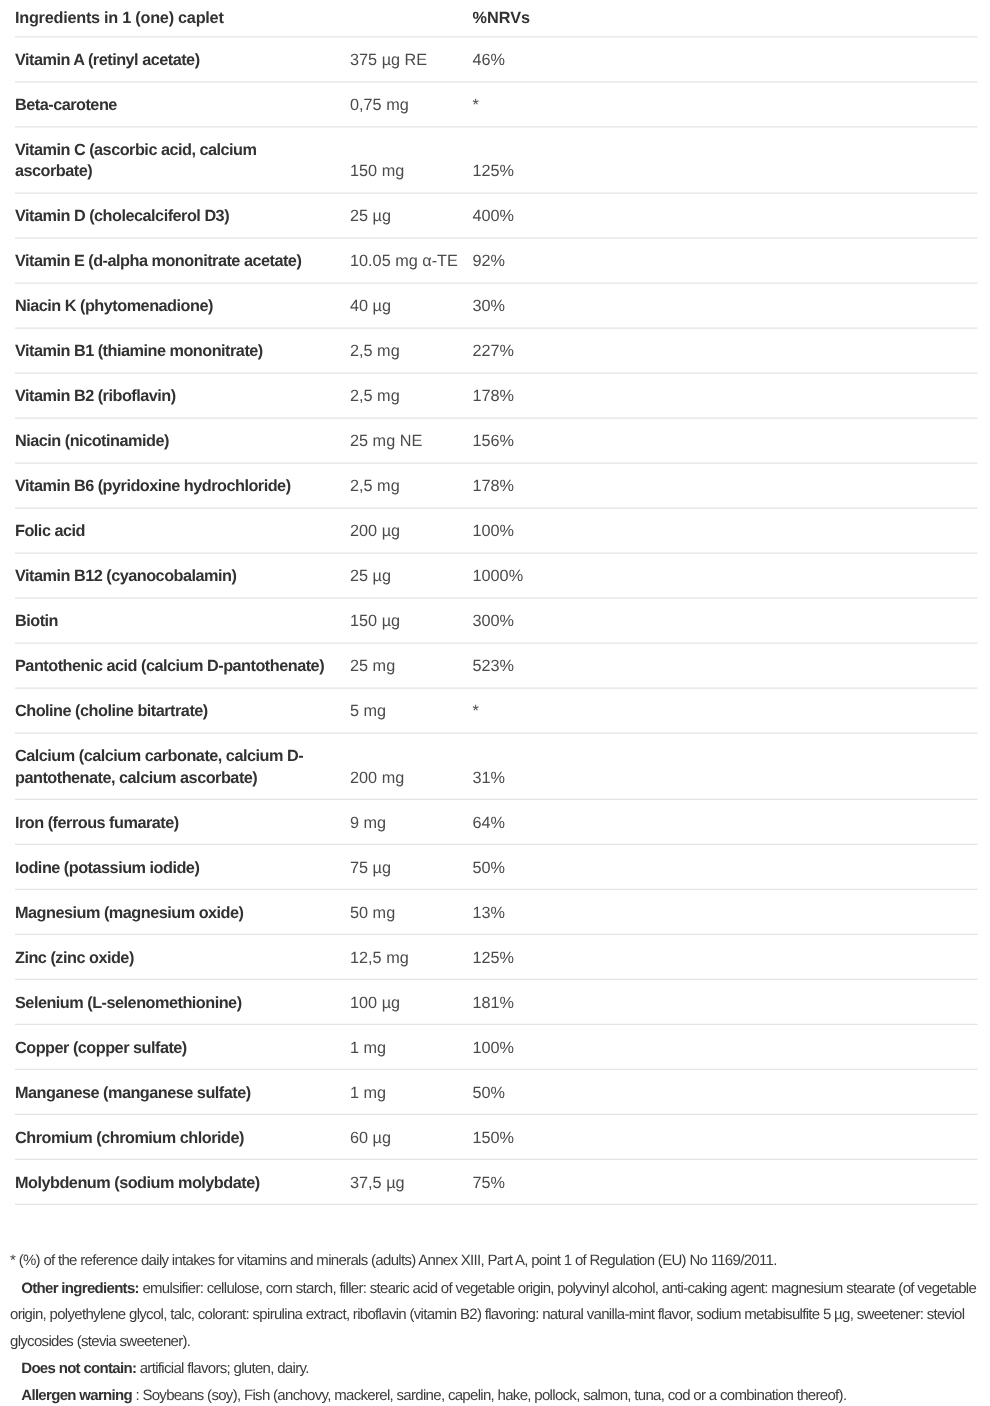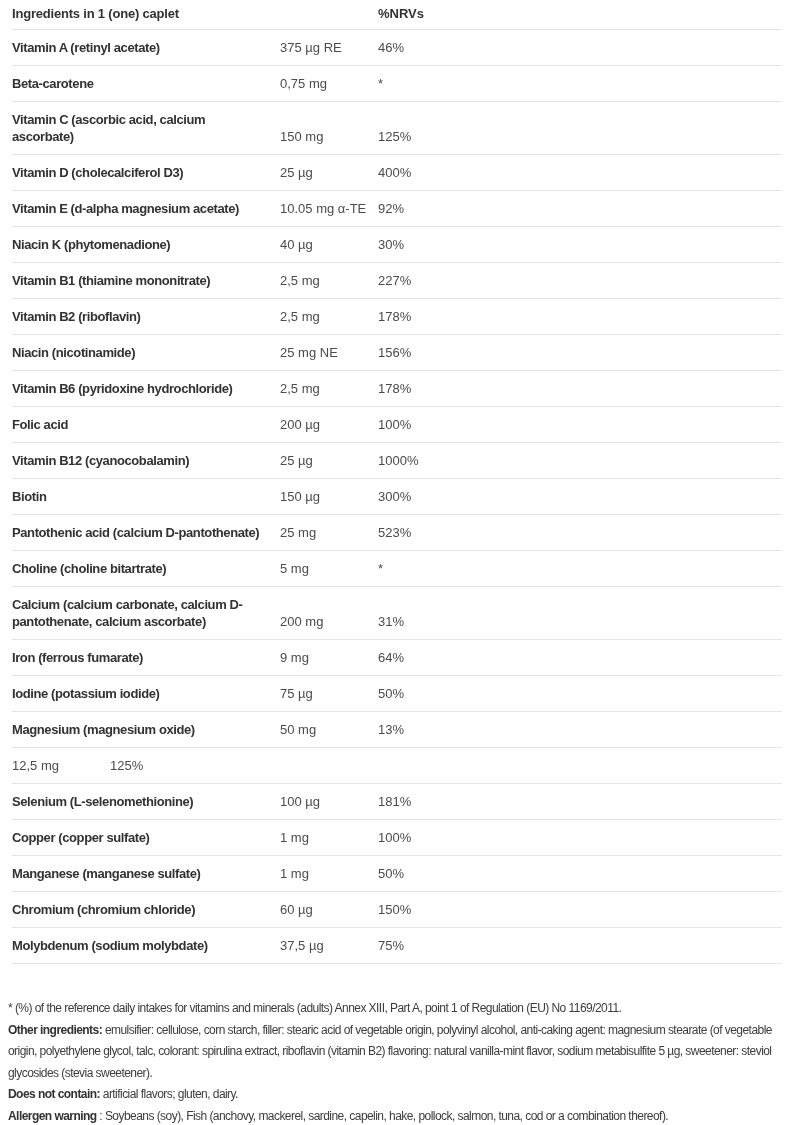--- a/index.html
+++ b/index.html
@@ -51,21 +51,21 @@
   
   .footnotes {
     margin-top: 34px;
     padding: 0 6px 0 8px;
     font-size: 12px;
     letter-spacing: -0.55px;
     line-height: 21.5px;
     color: #3c3c3c;
   }
   .footnotes p { margin: 0; }
-  .footnotes strong { color: #323232; }
+  .footnotes strong { color: #323232; margin-left: 9px; }
 </style>
 </head>
 <body>
 
 <div class="page">
 
   <div class="facts-table">
     <div class="t-row header">
       <div class="col-name">Ingredients in 1 (one) caplet</div>
       <div class="col-amount"></div>
@@ -90,21 +90,21 @@
       <div class="col-nrv">125%</div>
     </div>
 
     <div class="t-row">
       <div class="col-name">Vitamin D (cholecalciferol D3)</div>
       <div class="col-amount">25 µg</div>
       <div class="col-nrv">400%</div>
     </div>
 
     <div class="t-row">
-      <div class="col-name">Vitamin E (d-alpha magnesium acetate)</div>
+      <div class="col-name">Vitamin E (d-alpha mononitrate acetate)</div>
       <div class="col-amount">10.05 mg α-TE</div>
       <div class="col-nrv">92%</div>
     </div>
 
     <div class="t-row">
       <div class="col-name">Niacin K (phytomenadione)</div>
       <div class="col-amount">40 µg</div>
       <div class="col-nrv">30%</div>
     </div>
 
@@ -180,20 +180,21 @@
       <div class="col-nrv">50%</div>
     </div>
 
     <div class="t-row">
       <div class="col-name">Magnesium (magnesium oxide)</div>
       <div class="col-amount">50 mg</div>
       <div class="col-nrv">13%</div>
     </div>
 
     <div class="t-row">
+      <div class="col-name">Zinc (zinc oxide)</div>
       <div class="col-amount">12,5 mg</div>
       <div class="col-nrv">125%</div>
     </div>
 
     <div class="t-row">
       <div class="col-name">Selenium (L-selenomethionine)</div>
       <div class="col-amount">100 µg</div>
       <div class="col-nrv">181%</div>
     </div>
 

